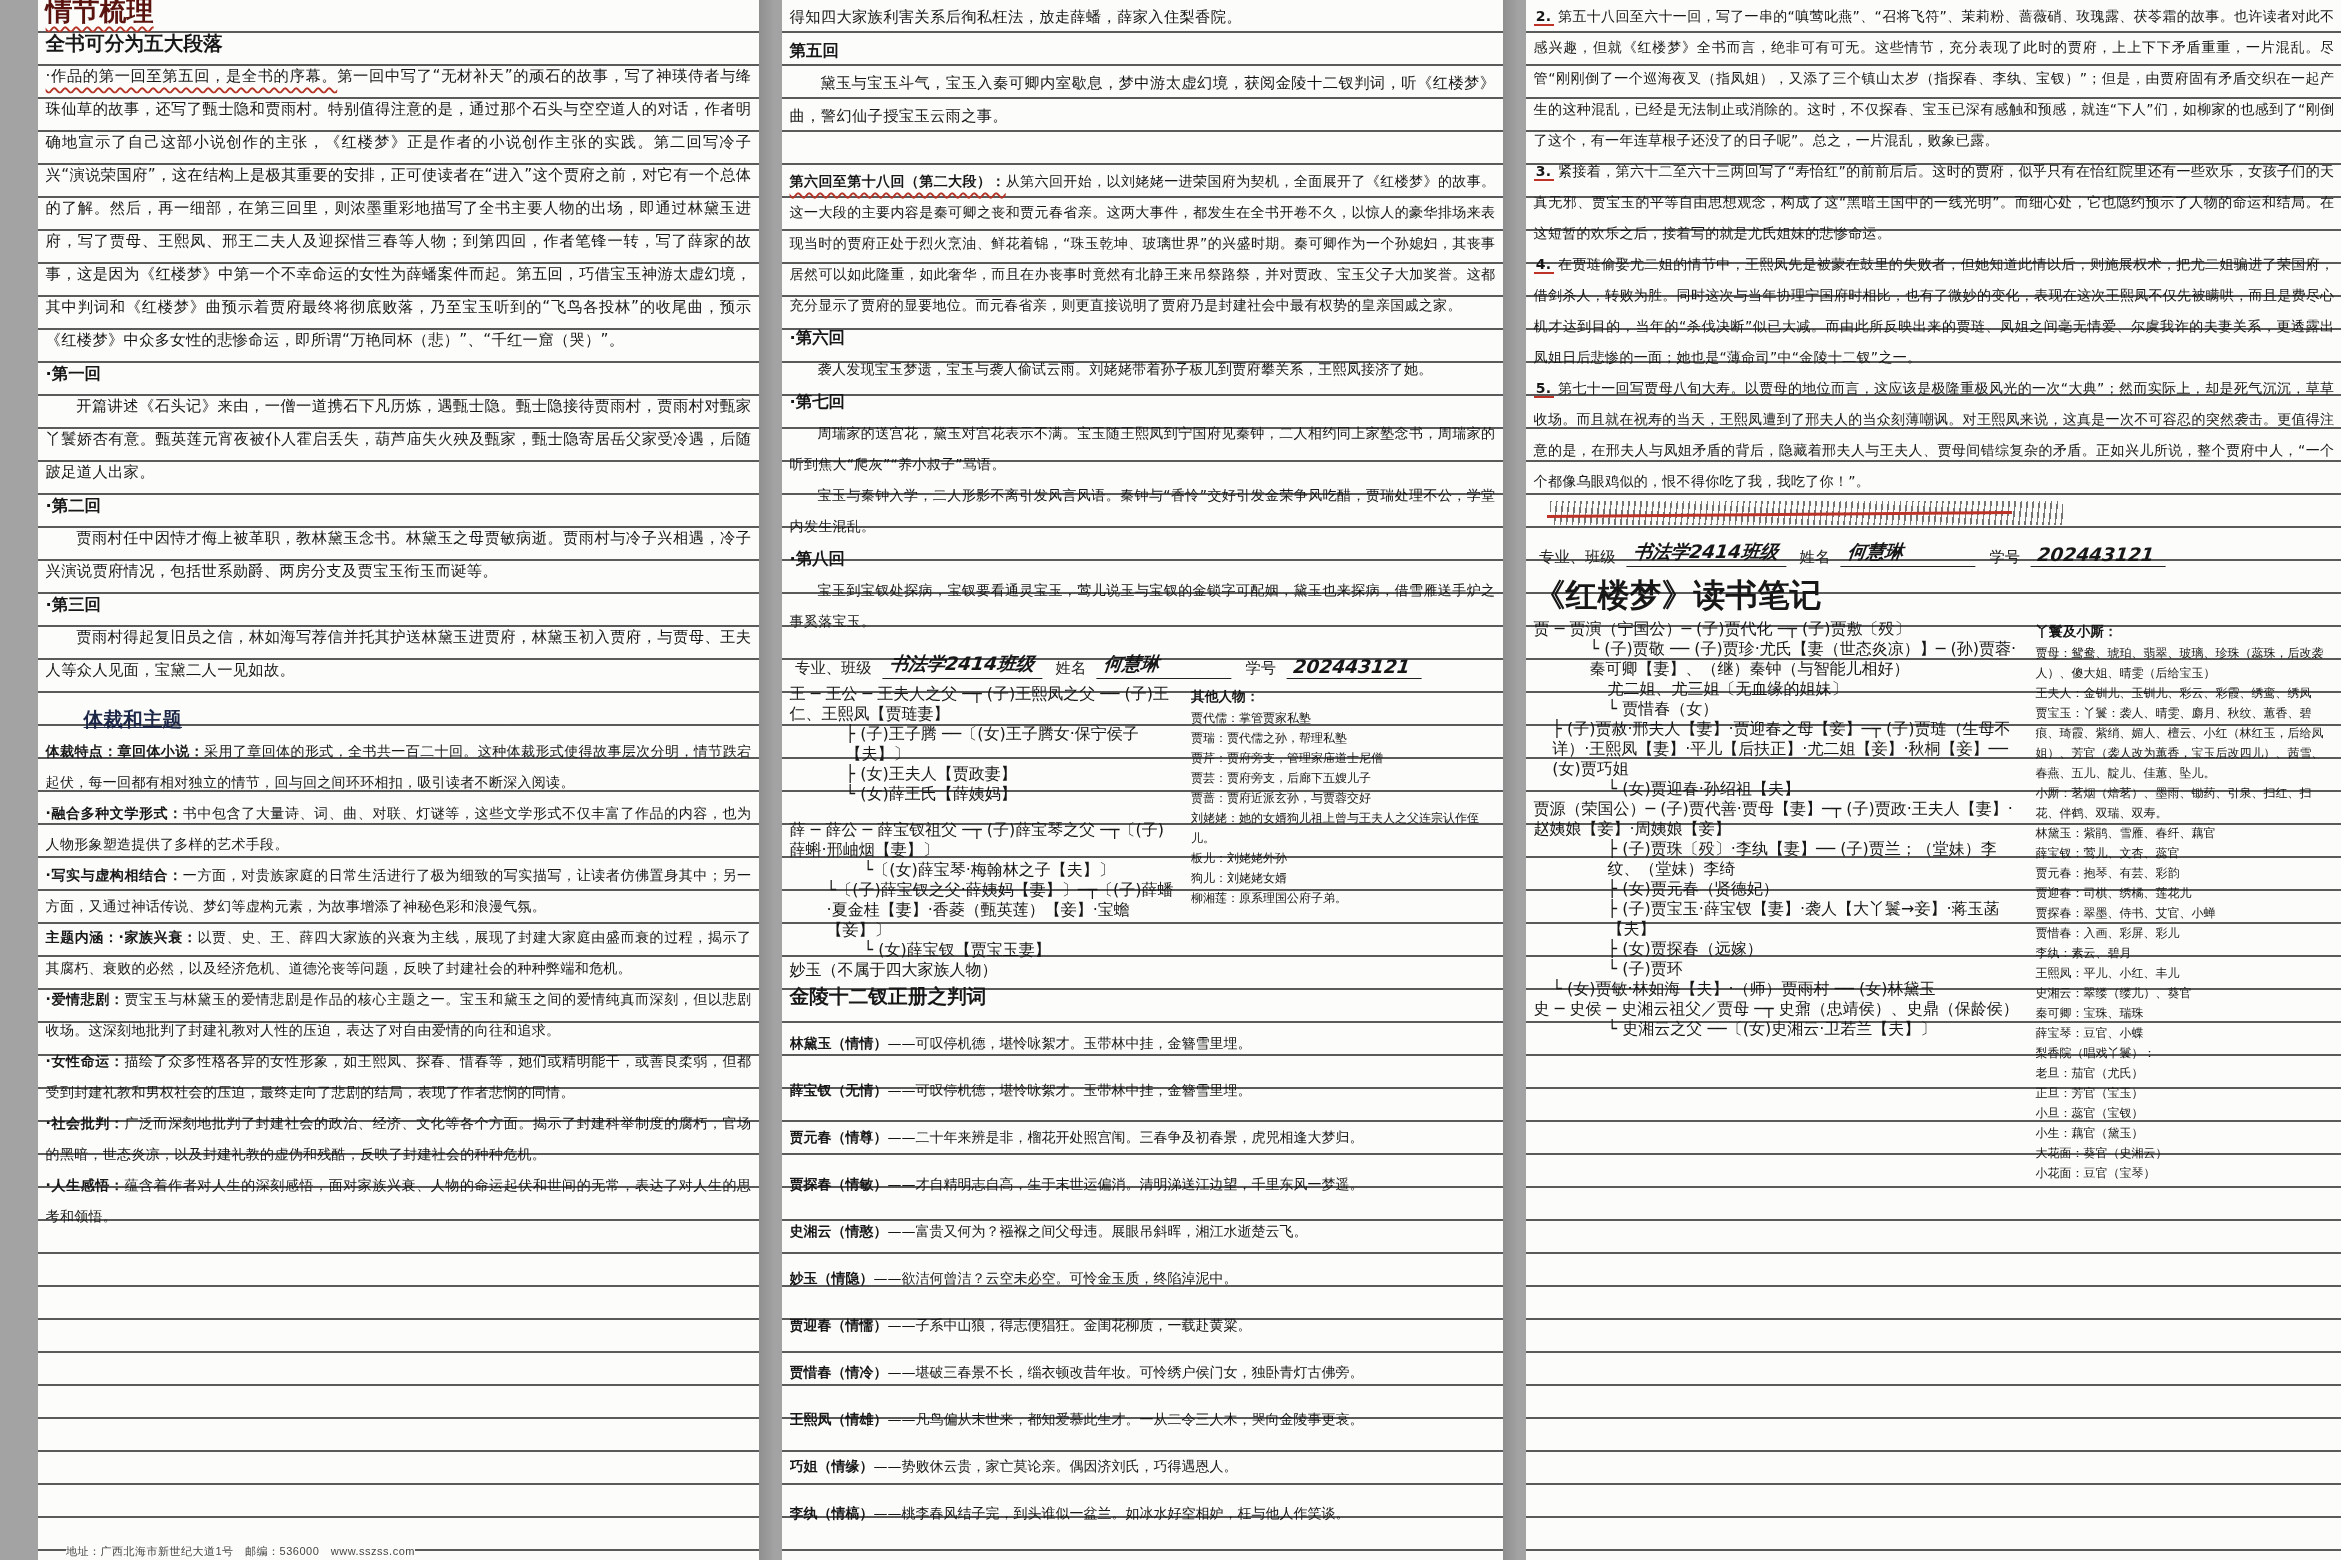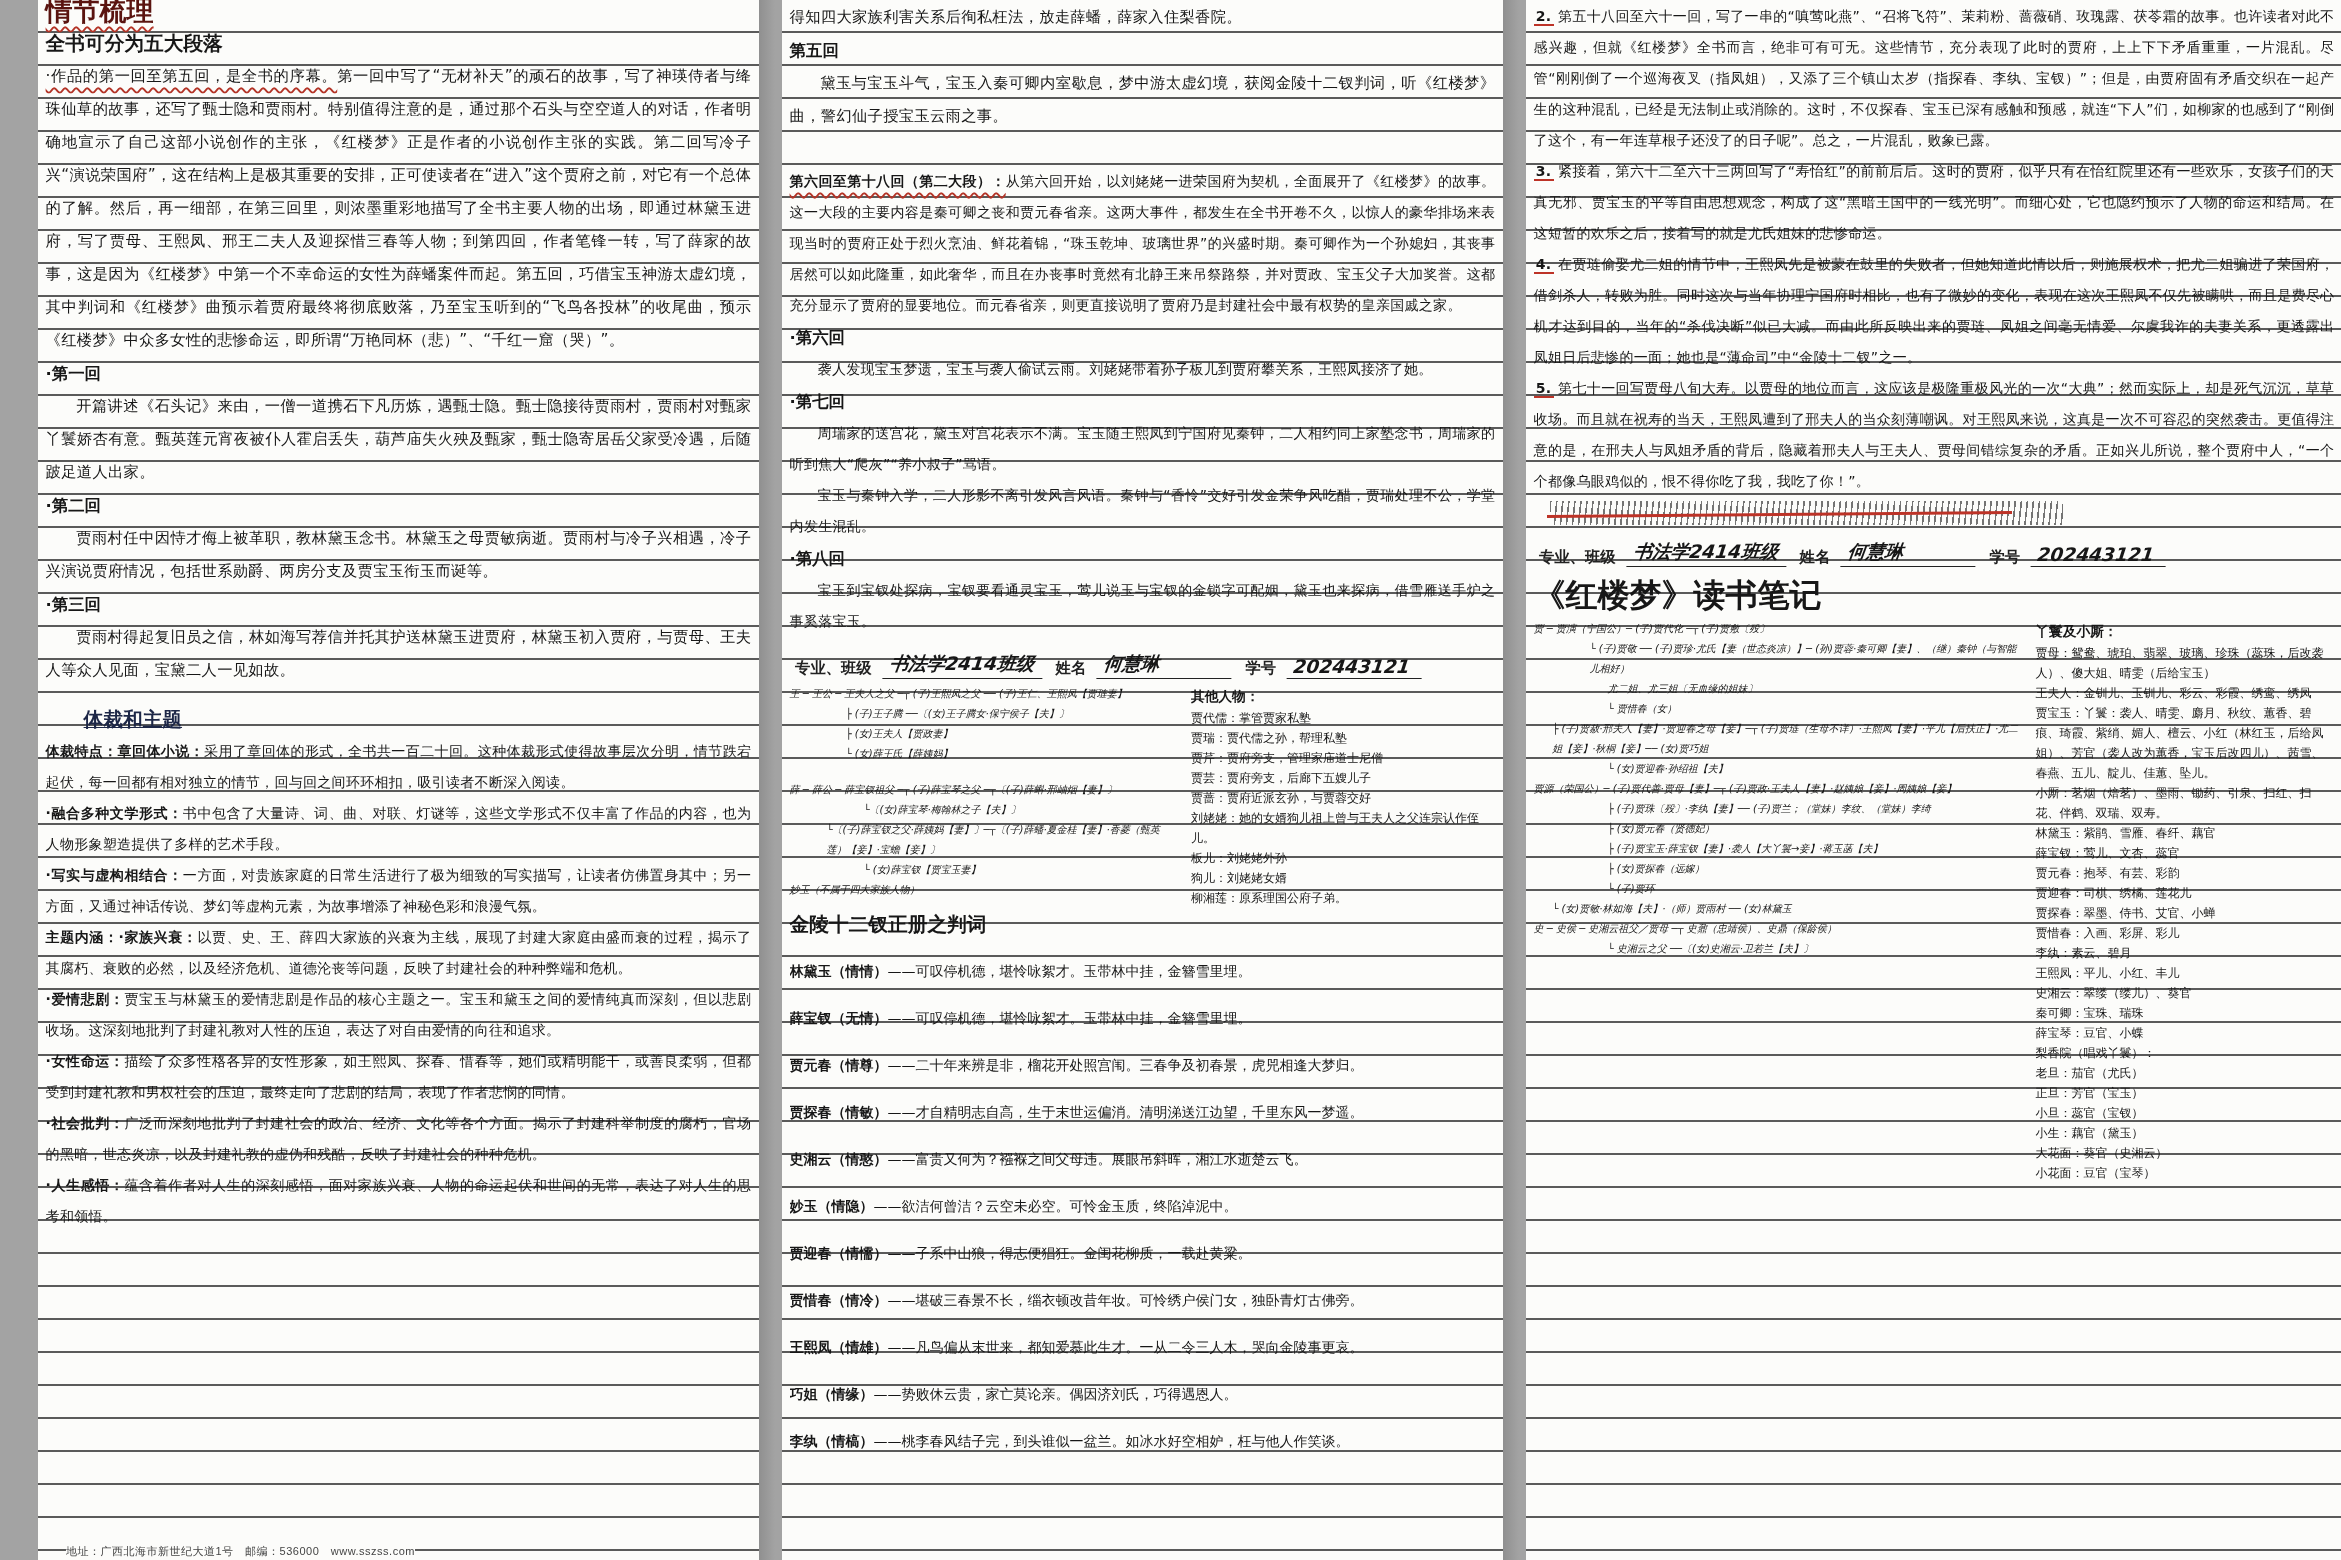--- a/index.html
+++ b/index.html
@@ -20,28 +20,28 @@
   .para{margin:0;font-size:15.3px;line-height:33px;text-align:justify;letter-spacing:0.3px;}
   .para.sm{font-size:14px;line-height:31px;}
   .ind{text-indent:2em;}
   .lead{font-weight:bold;}
   .wavy{text-decoration:underline wavy #b43427 2.2px;text-underline-offset:5.5px;}
   .secnum{font-weight:bold;border-bottom:2.7px solid #bd3327;padding:0 2.2px;margin-right:4.4px;}
   
   .twocol{display:flex;gap:14px;align-items:flex-start;}
   .col-l{flex:1 1 56%;min-width:0;}
   .col-r{flex:1 1 44%;min-width:0;}
-  .tree-row{font-size:10px;line-height:20px;white-space:pre-wrap;font-style:italic;}
+  .tree-row{font-size:16px;line-height:20px;white-space:pre-wrap;}
   .list-row{font-size:12px;line-height:20px;}
   .list-title{font-size:13.7px;font-weight:bold;line-height:24px;}
   .panci-row{font-size:14px;line-height:33px;white-space:nowrap;overflow:hidden;}
   .pname{font-weight:bold;}
   
   .form-row{display:flex;align-items:flex-end;gap:12px;margin:14px 0 4.4px 5.5px;}
-  .f-label{font-size:15.3px;color:#222;font-family:"Liberation Sans",sans-serif;font-weight:bold;}
+  .f-label{font-size:15.3px;color:#222;font-family:"Liberation Sans",sans-serif;}
   .f-value{font-size:18.6px;font-weight:bold;font-style:italic;transform:skewX(-7deg);
     border-bottom:1.6px solid #222;padding:0 9.8px 1.1px 5.5px;min-width:120px;}
   .book-title{font-size:32px;font-weight:bold;line-height:46px;margin:3.3px 0 1.1px 0;}
   
   .struck{position:relative;height:24px;margin:4.4px 0 5.5px 16.4px;width:64%;
     background:repeating-linear-gradient(96deg,rgba(70,70,70,.75) 0 1.6px,transparent 1.6px 6px);}
   .struck::after{content:"";position:absolute;left:-3.3px;right:10%;top:46%;height:3.3px;
     background:#bd3327;transform:rotate(-.5deg);}
   .footer{position:absolute;left:66px;bottom:2.2px;font-size:11px;color:#444;
     font-family:"Liberation Sans",sans-serif;letter-spacing:0.5px;background:#fcfcfa;}

